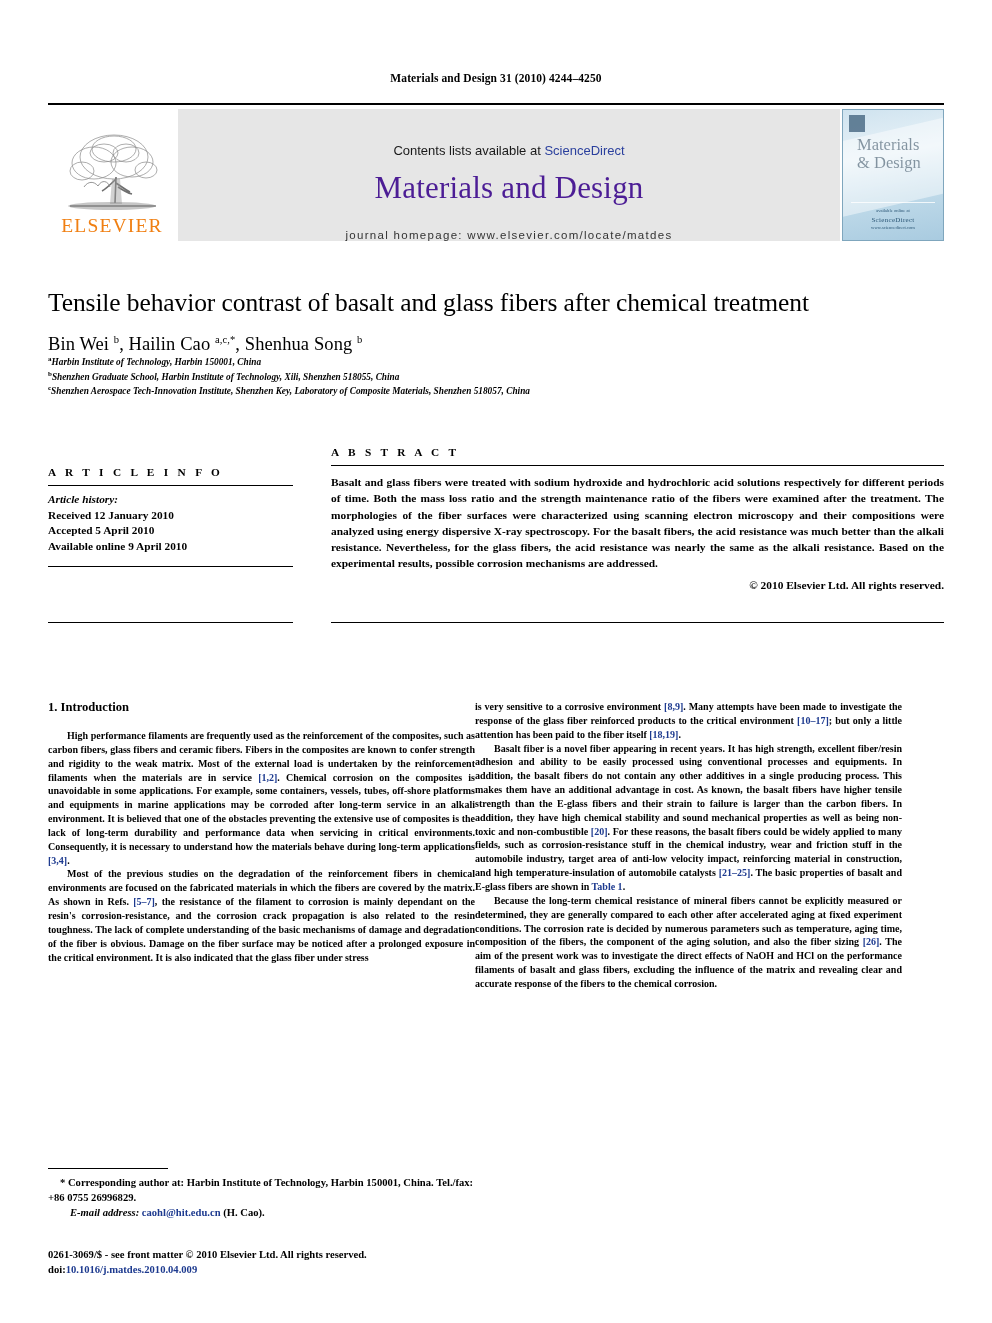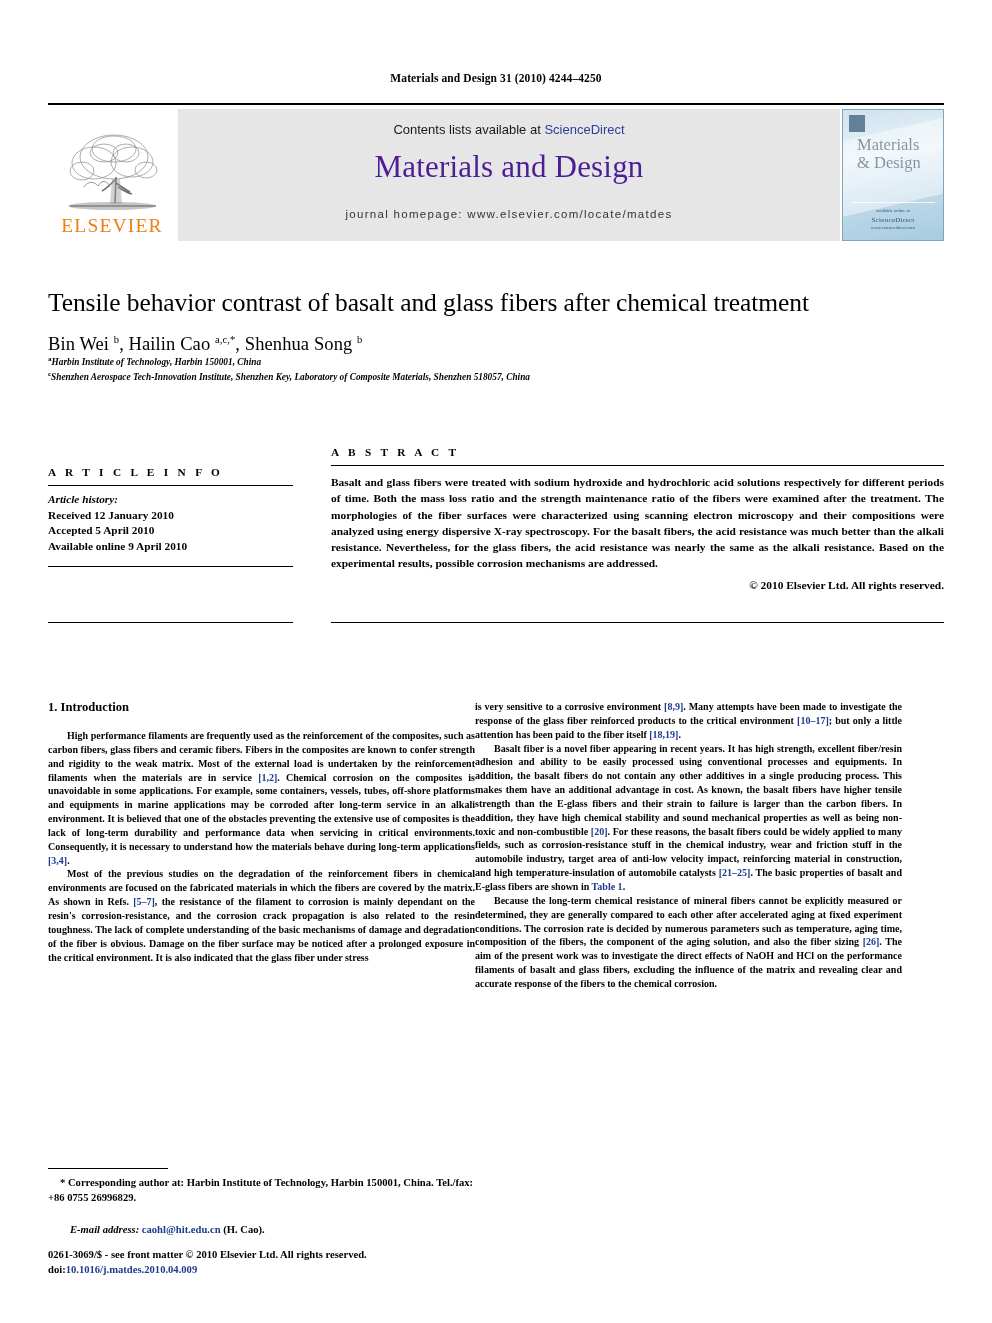--- a/index.html
+++ b/index.html
@@ -73,21 +73,21 @@
     margin-top: 1px;
   }
 
   
   .masthead-center {
     flex: 1 1 auto;
     background: #e6e6e6;
     display: flex;
     flex-direction: column;
     align-items: center;
-    justify-content: flex-start;
+    justify-content: flex-end;
     padding-top: 13px;
     margin-left: 2px;
     margin-right: 2px;
   }
   .contents-line {
     font-family: "Liberation Sans", sans-serif;
     font-size: 13px;
     color: #1a1a1a;
   }
   .contents-line .sd {
@@ -276,21 +276,21 @@
     font-size: 10.6px;
     line-height: 1.42;
     font-weight: bold;
   }
   .footnote-rule {
     width: 120px;
     border-top: 1px solid #000;
     margin-bottom: 6px;
   }
   .fn-indent { text-indent: 12px; }
-  .fn-email { text-indent: 22px; margin-top: 17px; }
+  .fn-email { text-indent: 22px; }
   .fn-email i { font-style: italic; }
   .link { color: #1d3a8f; }
 
   .imprint {
     position: absolute;
     left: 48px;
     top: 1247px;
     width: 470px;
     font-size: 10.6px;
     line-height: 1.45;
@@ -352,20 +352,21 @@
       </div>
 
     </div>
   </div>
 
   <div class="title-block">
     <h1 class="paper-title">Tensile behavior contrast of basalt and glass fibers after chemical treatment</h1>
     <div class="authors" id="author-list">Bin Wei <sup>b</sup>, Hailin Cao <sup>a,c,*</sup>, Shenhua Song <sup>b</sup></div>
     <div class="affiliations" id="affiliation-list">
         <div><sup>a</sup>Harbin Institute of Technology, Harbin 150001, China</div>
+        <div><sup>b</sup>Shenzhen Graduate School, Harbin Institute of Technology, Xili, Shenzhen 518055, China</div>
         <div><sup>c</sup>Shenzhen Aerospace Tech-Innovation Institute, Shenzhen Key, Laboratory of Composite Materials, Shenzhen 518057, China</div>
       </div>
   </div>
 
   <div class="info-abstract">
 
     <div class="col-info">
       <div class="sect-label">A R T I C L E    I N F O</div>
       <div class="rule-thick"></div>
       <div class="info-group">

